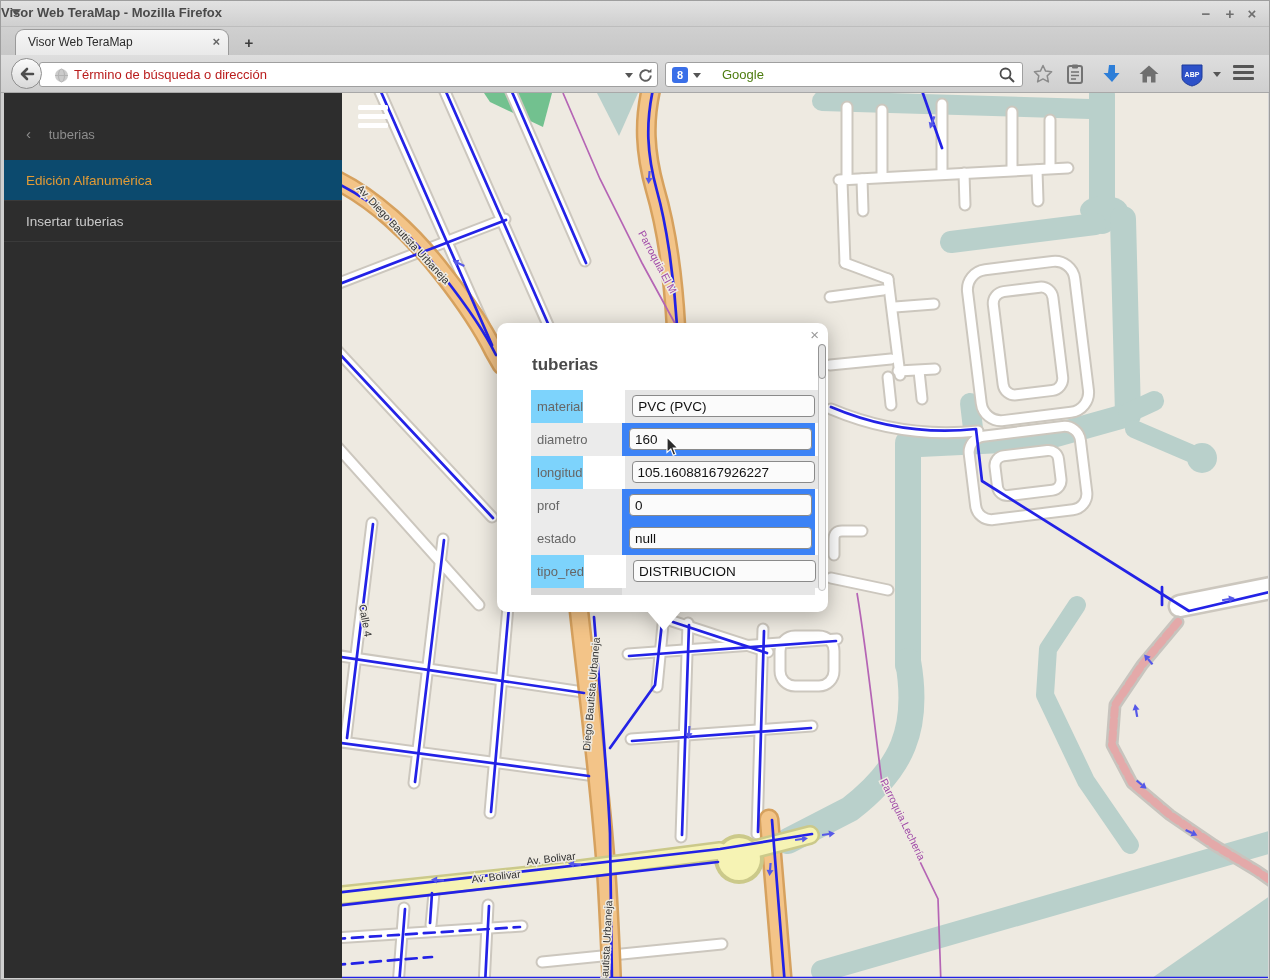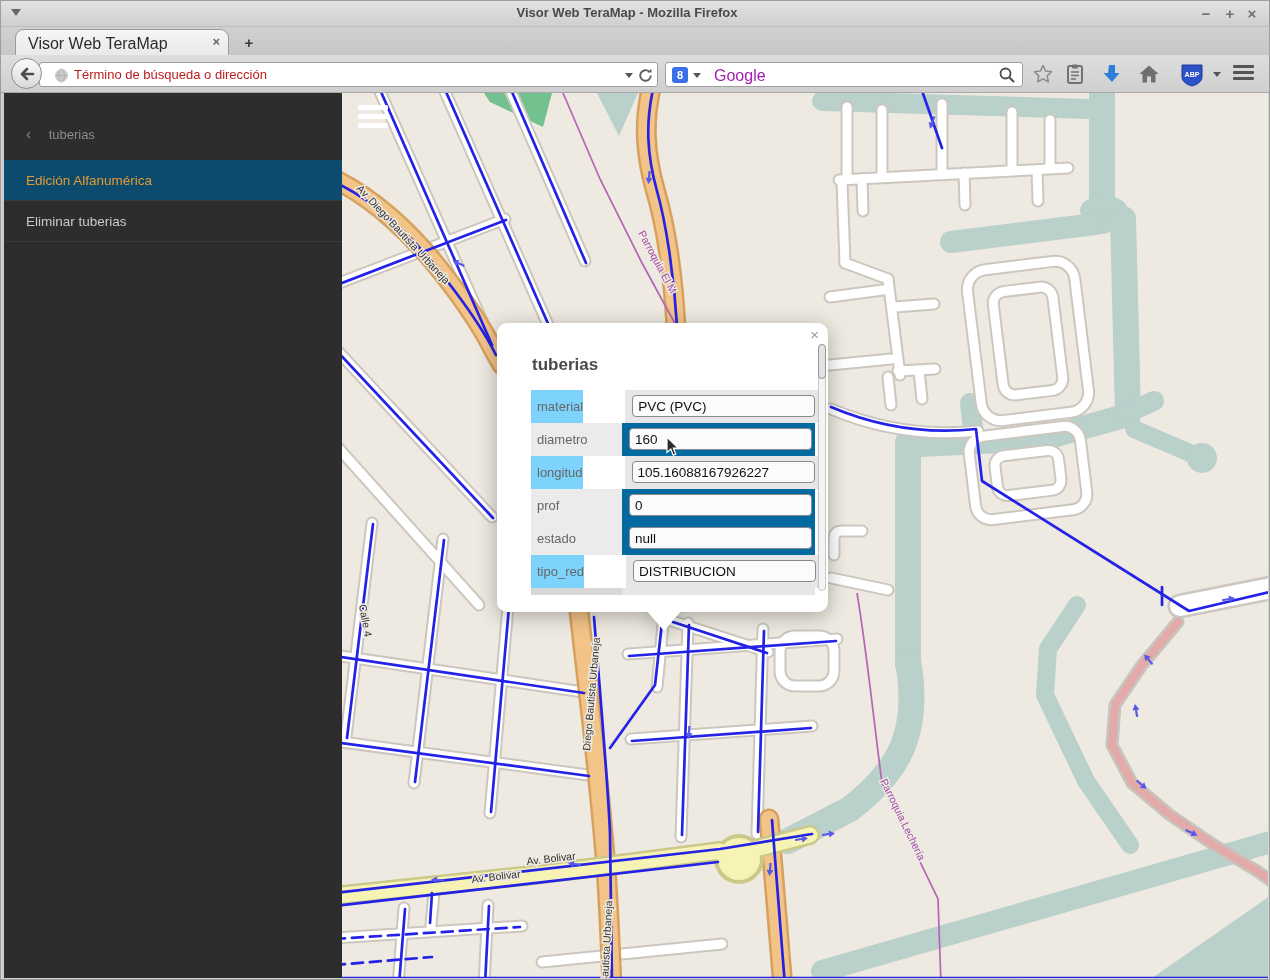--- a/index.html
+++ b/index.html
@@ -4,32 +4,32 @@
 <style>
   html,body{margin:0;padding:0;background:#888;}
   *{box-sizing:border-box;}
   .window{position:relative;width:1270px;height:980px;background:#d6d6d6;
     font-family:"Liberation Sans",sans-serif;border:1px solid #9e9e9e;overflow:hidden;}
   
   .titlebar{position:absolute;left:0;top:0;width:100%;height:26px;
     background:linear-gradient(#e2e2e2,#cfcfcf);border-bottom:1px solid #bdbdbd;}
   .titlebar .wm-menu{position:absolute;left:10px;top:8px;width:0;height:0;
     border-left:5px solid transparent;border-right:5px solid transparent;border-top:7px solid #666;}
-  .titlebar .title{position:absolute;left:0;right:16px;top:4px;text-align:center;
+  .titlebar .title{position:absolute;left:0;right:16px;top:4px;text-align:left;
     font-size:13px;font-weight:bold;color:#4a4a4a;}
   .winbtn{position:absolute;top:2px;width:22px;height:22px;text-align:center;
     font-size:15px;font-weight:bold;color:#6f6f6f;line-height:22px;cursor:default;}
   .winbtn.min{right:52px;} .winbtn.max{right:28px;} .winbtn.close{right:6px;}
   
   .tabbar{position:absolute;left:0;top:26px;width:100%;height:28px;
     background:linear-gradient(#d0d0d0,#c7c7c7);}
   .tab{position:absolute;left:14px;top:2px;width:214px;height:26px;
     background:linear-gradient(#f6f6f6,#e9e9e9);border:1px solid #9a9a9a;border-bottom:none;
     border-radius:9px 9px 0 0;}
-  .tab .tab-label{position:absolute;left:12px;top:5px;font-size:16px;color:#2b2b2b;}
+  .tab .tab-label{position:absolute;left:12px;top:5px;font-size:12px;color:#2b2b2b;}
   .tab .tab-close{position:absolute;right:8px;top:4px;font-size:13px;color:#666;font-weight:bold;}
   .newtab{position:absolute;left:236px;top:6px;width:24px;height:20px;text-align:center;
     font-size:15px;font-weight:bold;color:#3c3c3c;line-height:19px;}
   
   .navbar{position:absolute;left:0;top:54px;width:100%;height:38px;
     background:linear-gradient(#dedede,#cfcfcf);border-bottom:1px solid #a8a8a8;}
   .backbtn{position:absolute;left:10px;top:3px;width:31px;height:31px;border-radius:50%;
     background:linear-gradient(#fbfbfb,#d9d9d9);border:1px solid #8f8f8f;z-index:2;}
   .backbtn svg{position:absolute;left:6px;top:6px;}
   .urlbar{position:absolute;left:38px;top:7px;width:619px;height:25px;background:#fff;
@@ -38,21 +38,21 @@
   .urlbar .url-text{position:absolute;left:34px;top:4px;font-size:13px;color:#b91c1c;}
   .urlbar .url-drop{position:absolute;right:24px;top:10px;width:0;height:0;
     border-left:4px solid transparent;border-right:4px solid transparent;border-top:5px solid #555;}
   .urlbar .reload{position:absolute;right:3px;top:4px;}
   .searchbar{position:absolute;left:664px;top:7px;width:358px;height:25px;background:#fff;
     border:1px solid #9f9f9f;border-radius:3px;}
   .searchbar .sfav{position:absolute;left:6px;top:4px;width:16px;height:16px;border-radius:3px;
     background:#3a6fe8;color:#fff;font-size:11px;font-weight:bold;text-align:center;line-height:16px;}
   .searchbar .sdrop{position:absolute;left:27px;top:10px;width:0;height:0;
     border-left:4px solid transparent;border-right:4px solid transparent;border-top:5px solid #555;}
-  .searchbar .stext{position:absolute;left:48px;top:4px;font-size:16px;color:#a21caf;}
+  .searchbar .stext{position:absolute;left:56px;top:4px;font-size:13px;color:#4d7c0f;}
   .searchbar .smag{position:absolute;right:6px;top:3px;}
   .tbicon{position:absolute;top:8px;}
   .abp-drop{position:absolute;left:1212px;top:17px;width:0;height:0;
     border-left:4px solid transparent;border-right:4px solid transparent;border-top:5px solid #555;}
   .menu-ham{position:absolute;left:1232px;top:10px;}
   .menu-ham div{width:21px;height:3px;background:#555;margin-bottom:3px;border-radius:1px;}
   
   .content{position:absolute;left:0;top:92px;width:1018px;height:888px;
     border-left:3px solid #cfcfcf;border-right:3px solid #cfcfcf;border-bottom:3px solid #cfcfcf;}
   .sidebar{position:absolute;left:0;top:0;width:338px;height:100%;background:#2d2d2d;}
@@ -75,21 +75,21 @@
   .popup{position:relative;width:331px;height:289px;background:#fff;border-radius:10px;overflow:hidden;}
   .popup-tail{position:absolute;left:150px;top:288px;width:0;height:0;
     border-left:17px solid transparent;border-right:17px solid transparent;border-top:20px solid #fff;}
   .popup .pclose{position:absolute;top:3px;right:9px;font-size:15px;color:#9a9a9a;}
   .popup .ptitle{position:absolute;left:35px;top:32px;font-size:17px;font-weight:bold;color:#4a4a4a;}
   .ptable{position:absolute;left:34px;top:67px;width:284px;}
   .prow{display:flex;height:33px;}
   .prow .plabel{width:91px;font-size:13px;color:#666;padding:9px 0 0 6px;}
   .prow .pval{flex:1;padding:5px 3px 0 7px;}
   .prow.odd .plabel{background:#7dd3fc;} .prow.odd .pval{background:#e6e6e6;margin-left:42px;}
-  .prow.even .plabel{background:#ebebeb;} .prow.even .pval{background:#0369a1;}
+  .prow.even .plabel{background:#ebebeb;} .prow.even .pval{background:#3b82f6;}
   .prow input{width:183px;height:22px;background:#fbfbfb;border:1px solid #8a8a8a;border-radius:4px;
     font-family:"Liberation Sans",sans-serif;font-size:13.5px;color:#111;padding:0 5px;}
   .prow-sliver{height:7px;overflow:hidden;display:flex;}
   .prow-sliver .plabel{width:91px;background:#d7d7d7;} .prow-sliver .pval{flex:1;background:#e6e6e6;}
   .pscroll-track{position:absolute;right:2px;top:21px;height:247px;width:8px;background:#f4f4f4;
     border:1px solid #c5c5c5;border-radius:4px;}
   .pscroll-thumb{position:absolute;right:2px;top:21px;width:8px;height:35px;background:#e3e3e3;
     border:1px solid #949494;border-radius:4px;}
   .cursor{position:absolute;left:324px;top:343px;z-index:50;}
 </style>
@@ -169,21 +169,21 @@
   </div>
 
   <div class="content">
 
     <div class="sidebar">
       <div class="sb-header">
         <span class="chev">‹</span>
         <span>tuberias</span>
       </div>
       <div class="sb-item active">Edición Alfanumérica</div>
-      <div class="sb-item">Eliminar tuberias</div>
+      <div class="sb-item">Insertar tuberias</div>
     </div>
 
     <div class="map">
       <svg class="basemap" width="926" height="885" viewBox="0 0 926 885">
         <defs>
           <g id="streetset">
             <path d="M 35,-8 L 150,250"></path>
               <path d="M 100,-8 L 214,250"></path>
               <path d="M 166,-8 L 243,168"></path>
             <path d="M -8,192 L 163,126"></path>

